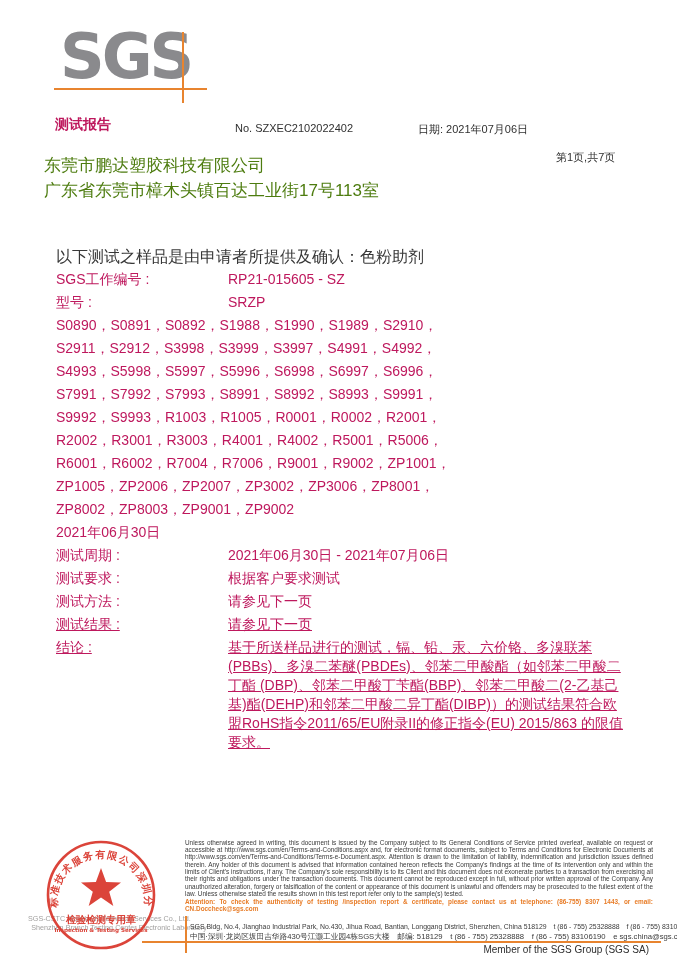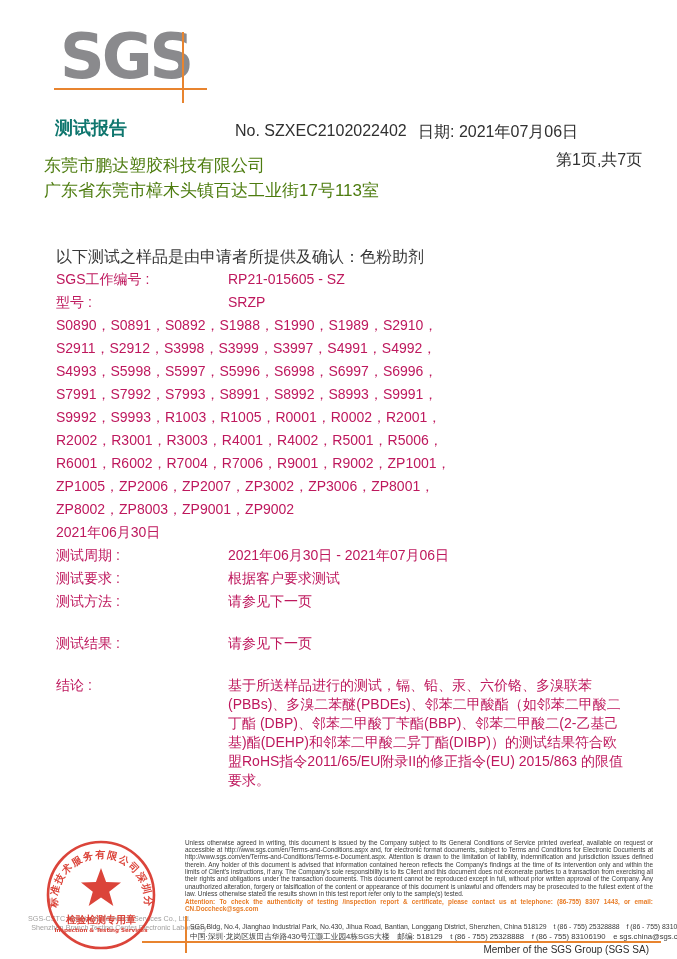--- a/index.html
+++ b/index.html
@@ -8,35 +8,35 @@
     font-family:"Liberation Sans","DejaVu Sans",sans-serif;color:#3c3c3c;
   }
   
   .logo{
     position:absolute;left:60px;top:26px;font-family:"DejaVu Sans",sans-serif;
     font-size:62px;font-weight:800;letter-spacing:-3px;color:#8a8a8d;line-height:1;
   }
   .crop{position:absolute;background:#e8842f;}
   .crop-h-top{left:54px;top:88px;width:153px;height:2px;}
   .crop-v-top{left:182px;top:32px;width:2px;height:71px;}
-  .title{position:absolute;left:55px;top:116px;font-size:18px;font-weight:bold;color:#0f766e;}
-  .hmeta{position:absolute;top:122px;font-size:16px;color:#303030;}
+  .title{position:absolute;left:55px;top:116px;font-size:14px;font-weight:bold;color:#be185d;}
+  .hmeta{position:absolute;top:122px;font-size:11px;color:#303030;}
   .report-no{left:235px;}
   .report-date{left:418px;}
   .page-info{left:556px;margin-top:28px;}
   
   .applicant{position:absolute;left:44px;top:153px;font-size:17px;line-height:25px;color:#4d7c0f;}
   
   .intro{position:absolute;left:56px;top:247px;font-size:16px;color:#383838;text-align:right;}
   .form{position:absolute;left:56px;top:268px;width:572px;font-size:14px;color:#be185d;}
   .form-row{display:flex;}
   .form-row .lbl{width:172px;flex:none;line-height:23px;}
   .form-row .val{flex:1;line-height:23px;}
   .reflines .val div{line-height:23px;}
-  .gap4{margin-top:19px;}
+  .gap4{margin-top:0;text-decoration:underline;}
   .conclusion .val{line-height:19px;padding-top:2px;width:398px;flex:none;}
   
   .stamp-company{
     position:absolute;left:28px;top:915px;width:230px;color:#a09f9e;
     transform:scale(0.8);transform-origin:top left;font-size:9px;line-height:11px;
   }
   .stamp-company div:nth-child(2){padding-left:4px;}
   .stamp{position:absolute;left:40px;top:838px;width:122px;height:114px;opacity:.92;}
   .legal-wrap{position:absolute;left:185px;top:839px;width:468px;}
   .legal-inner{

